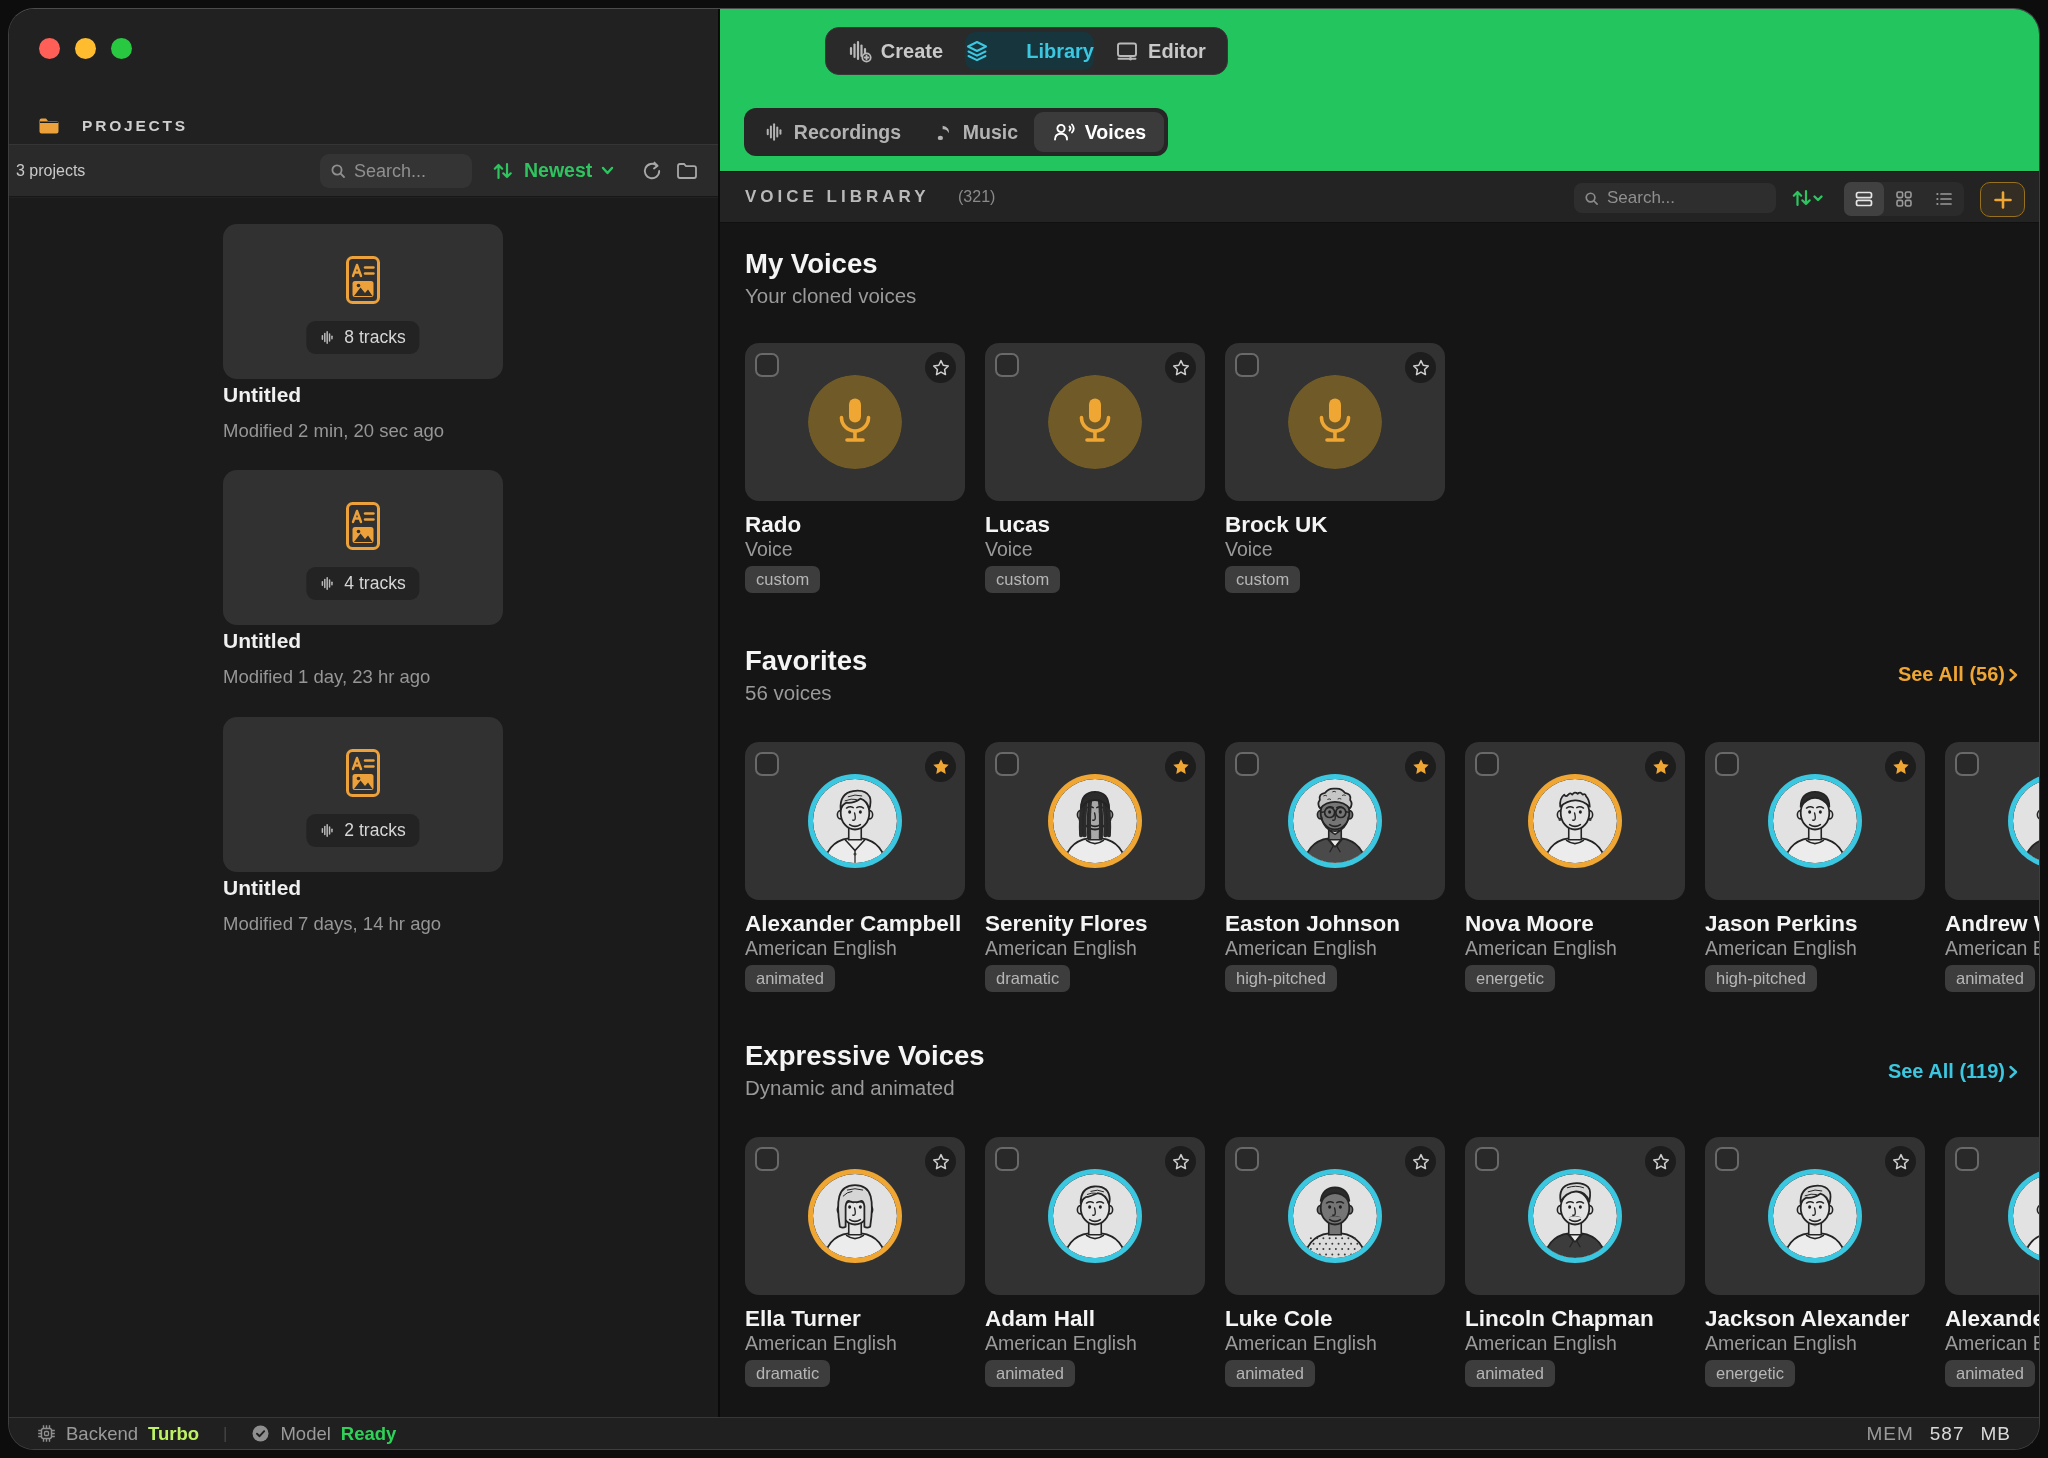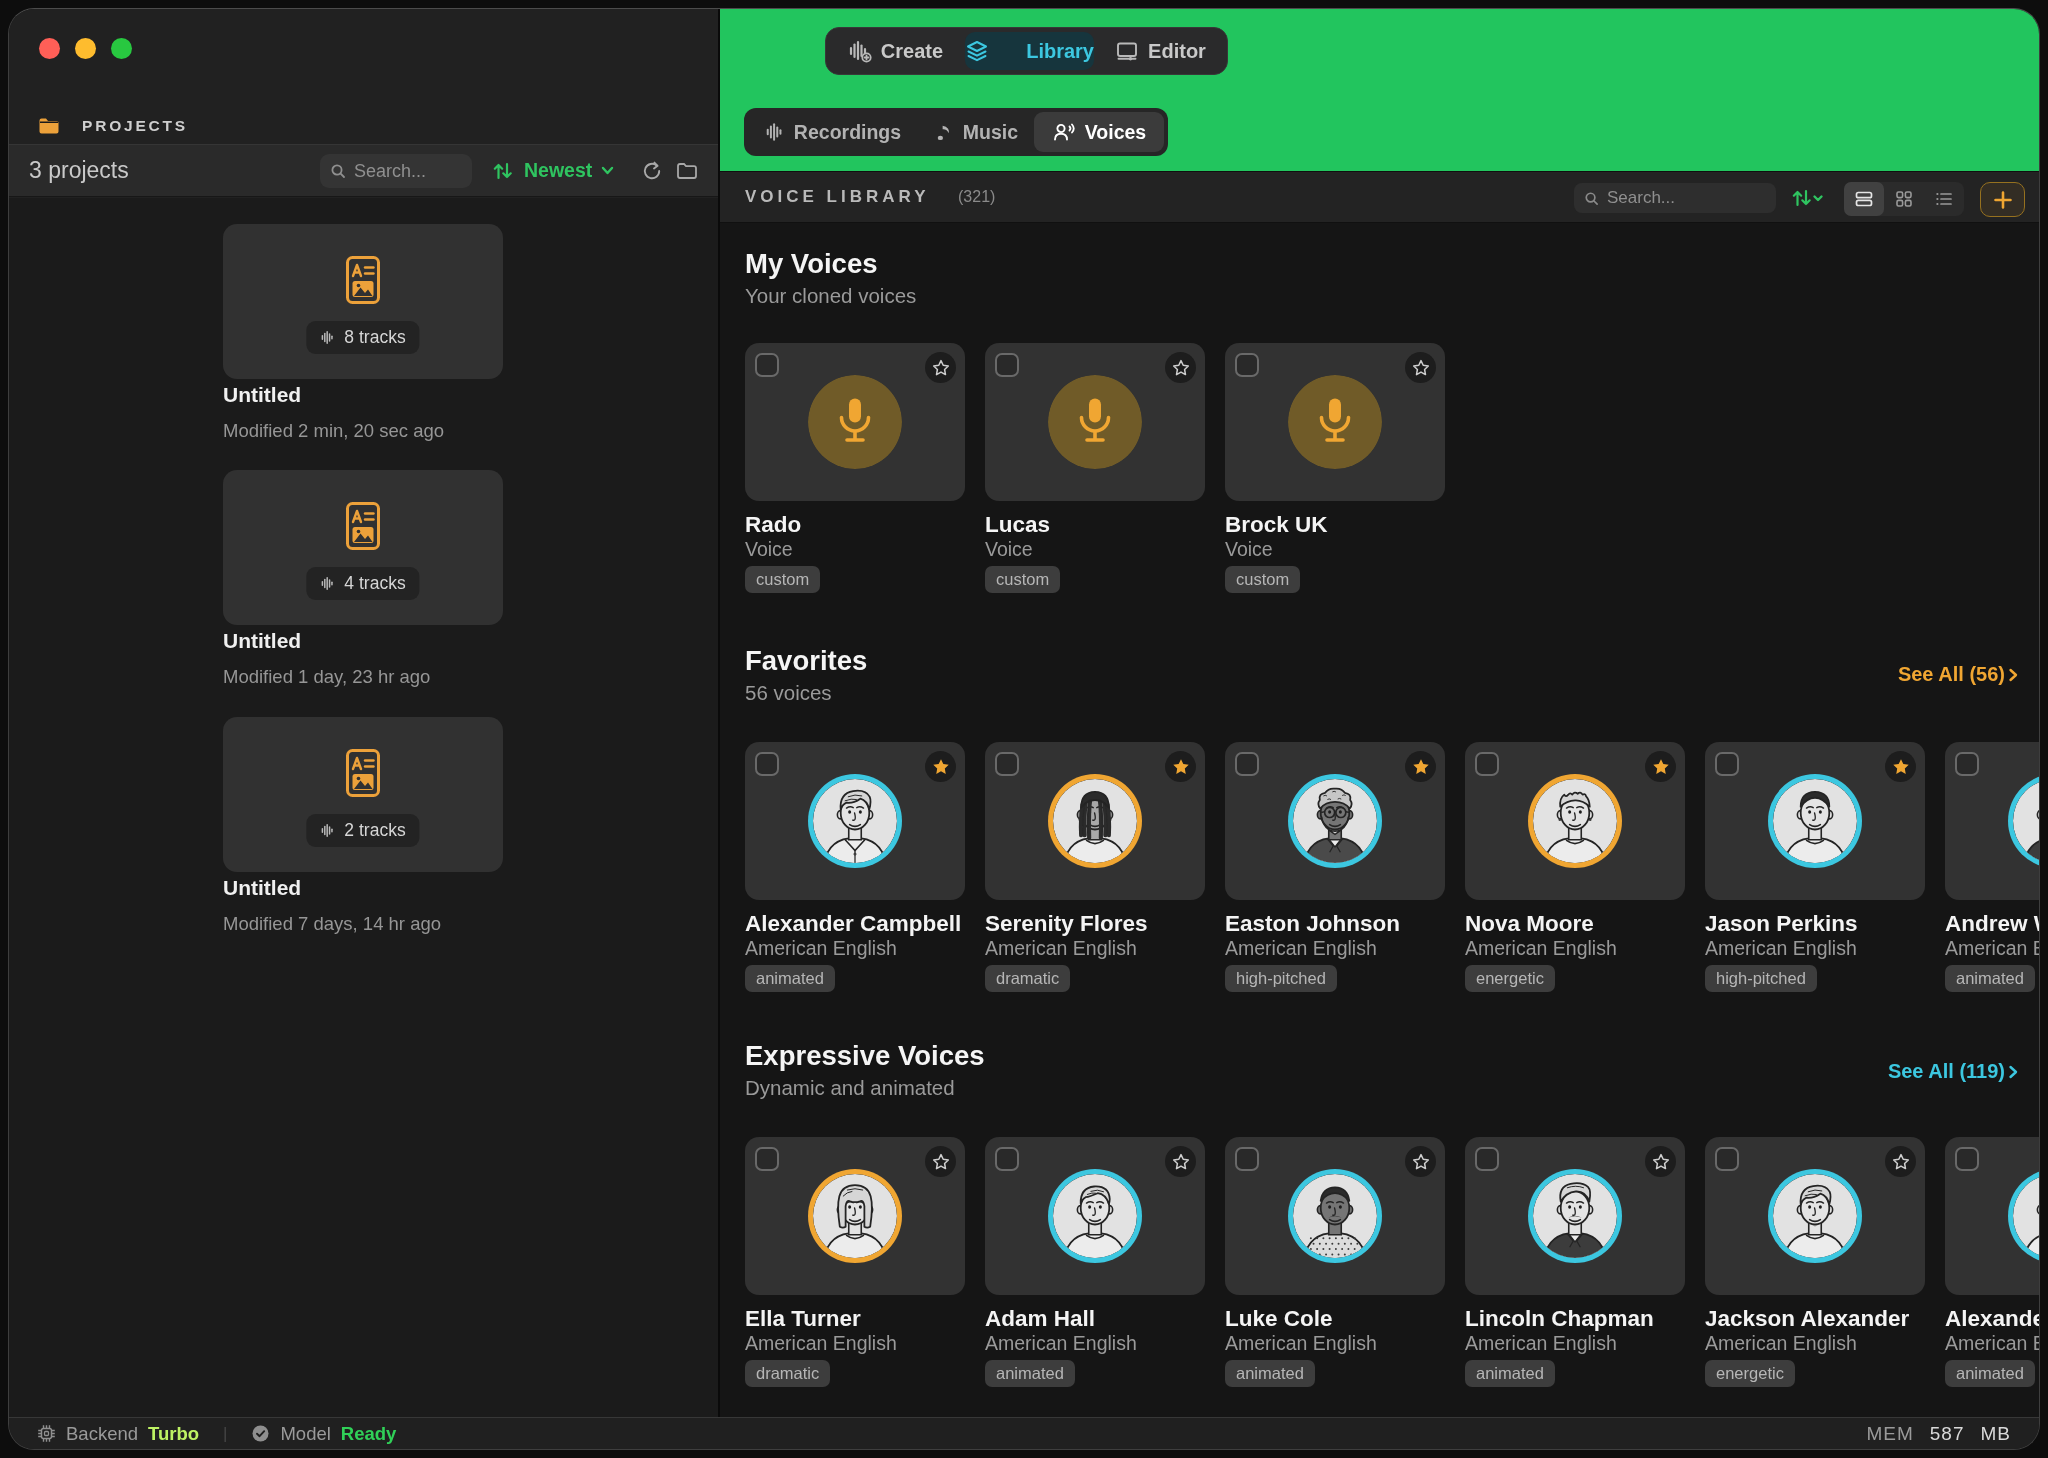--- a/index.html
+++ b/index.html
@@ -21,21 +21,21 @@
   .panel-divider { position:absolute; left:709px; top:0; width:2px; bottom:32px; background:#0a0a0a; }
   .traffic { position:absolute; left:30px; top:29px; display:flex; gap:15px; }
   .traffic span { width:21px; height:21px; border-radius:50%; display:block; }
   .projects-header { position:absolute; left:28px; top:92px; display:flex; align-items:center; gap:21px; height:32px;margin-top:9px; }
   .projects-header .label { font-size:15.5px; font-weight:700; letter-spacing:2.8px; color:#cfcfcf; }
   .sidebar-toolbar {
     position:absolute; left:0; top:135px; width:100%; height:53px; background:#2a2a2a;
     border-top:1px solid #353535; border-bottom:1px solid #171717;
     display:flex; align-items:center;
   }
-  .proj-count { position:absolute; left:20px; font-size:23px; color:#c9c9c9; }
+  .proj-count { position:absolute; left:7px; font-size:16px; color:#c9c9c9; }
   .side-search { position:absolute; left:311px; top:9px; width:152px; height:34px; }
   .searchbox { background:#343434; border:none; border-radius:9px; height:100%; width:100%;
     display:flex; align-items:center; padding:0 10px; gap:8px; }
   .searchbox input { background:transparent; border:none; outline:none; color:#d8d8d8;
     font-size:18px; width:100%; font-family:inherit; }
   .searchbox input::placeholder { color:#8f8f8f; }
   .newest-btn { position:absolute; left:483px; top:0; height:100%; display:flex; align-items:center; gap:8px;
     color:#2fc460; font-size:19.5px; font-weight:700; cursor:default; }
   .icon-btn { position:absolute; top:0; height:100%; display:flex; align-items:center; }
   .project-list { position:absolute; left:0; top:189px; bottom:0; width:100%; background:#1b1b1b; }

